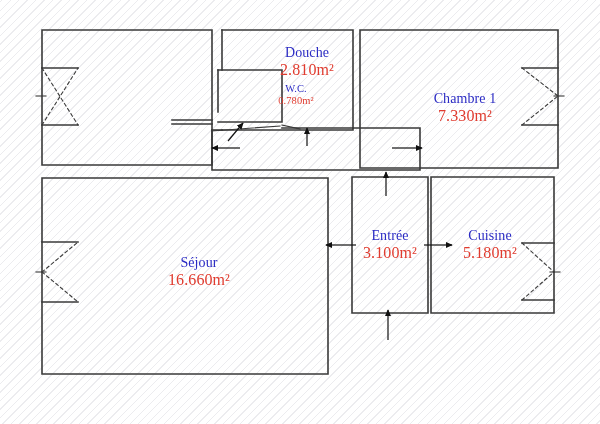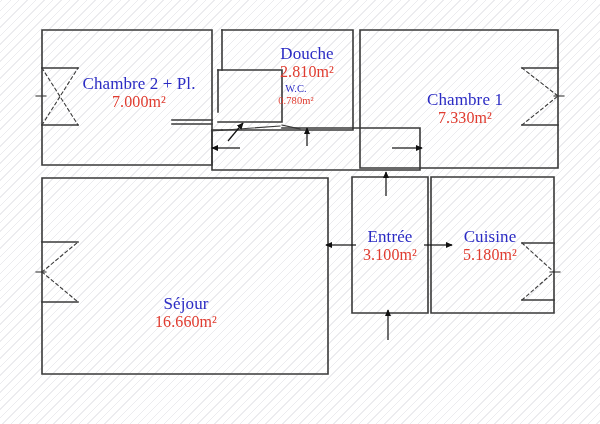--- a/index.html
+++ b/index.html
@@ -35,21 +35,21 @@
     position: absolute;
     text-align: center;
     line-height: 1.12;
     white-space: nowrap;
     transform: translate(-50%, -50%);
     pointer-events: none;
   }
   .room-name {
     display: block;
     color: #2b2bc4;
-    font-size: 17px;
+    font-size: 14px;
     letter-spacing: 0.1px;
   }
   .room-area {
     display: block;
     color: #e03b2f;
     font-size: 16px;
     letter-spacing: 0.1px;
   }
   .wc-label .room-name,
   .wc-label .room-area { font-size: 10.5px; }
@@ -167,42 +167,38 @@
       </g>
       <g>
         <path d="M424,245 L452,245" marker-end="url(#arrowhead)"></path>
       </g>
       <g>
         <path d="M388,340 L388,310" marker-end="url(#arrowhead)"></path>
       </g>
     </g>
   </svg>
 
-  <div class="room-label" style="left:139px; top:92px;">
-    <span class="room-name">Chambre 2 + Pl.</span>
-    <span class="room-area">7.000m²</span>
-  </div>
 
   <div class="room-label" style="left:307px; top:62px;">
     <span class="room-name">Douche</span>
     <span class="room-area">2.810m²</span>
   </div>
 
   <div class="room-label wc-label" style="left:249px; top:95px;margin-left:47px;">
     <span class="room-name">W.C.</span>
     <span class="room-area">0.780m²</span>
   </div>
 
   <div class="room-label" style="left:465px; top:108px;">
     <span class="room-name">Chambre 1</span>
     <span class="room-area">7.330m²</span>
   </div>
 
 
-  <div class="room-label" style="left:186px; top:272px;margin-top:40px;">
+  <div class="room-label" style="left:199px; top:272px;">
     <span class="room-name">Séjour</span>
     <span class="room-area">16.660m²</span>
   </div>
 
   <div class="room-label" style="left:390px; top:245px;">
     <span class="room-name">Entrée</span>
     <span class="room-area">3.100m²</span>
   </div>
 
   <div class="room-label" style="left:490px; top:245px;">

